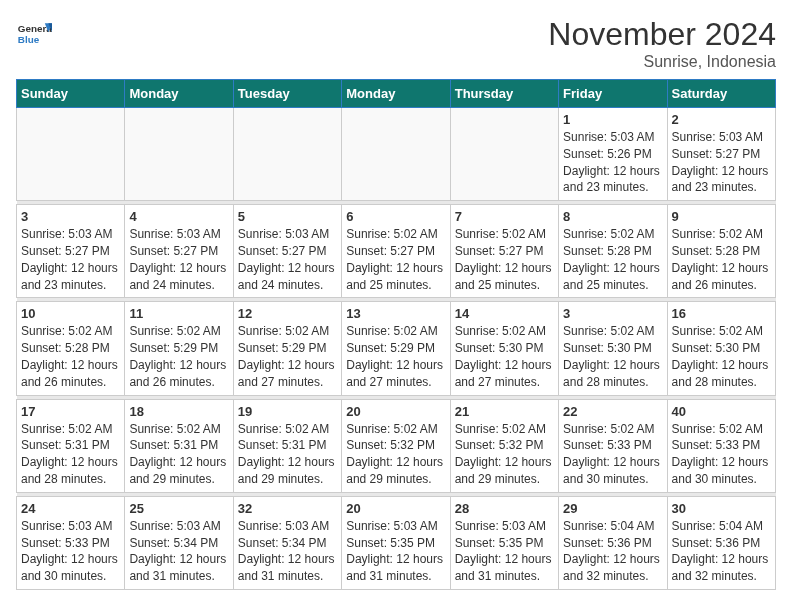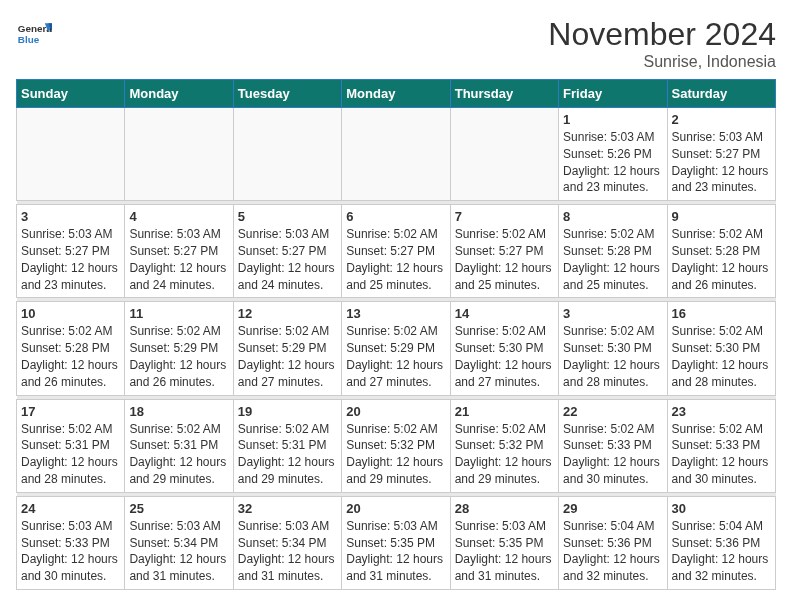--- a/index.html
+++ b/index.html
@@ -281,21 +281,21 @@
 and 29 minutes.</div>
         </td>
         <td>
           <span class="day-number">22</span>
           <div class="day-info" style="white-space: pre-line;">Sunrise: 5:02 AM
 Sunset: 5:33 PM
 Daylight: 12 hours
 and 30 minutes.</div>
         </td>
         <td>
-          <span class="day-number">23</span>
+          <span class="day-number">40</span>
           <div class="day-info" style="white-space: pre-line;">Sunrise: 5:02 AM
 Sunset: 5:33 PM
 Daylight: 12 hours
 and 30 minutes.</div>
         </td>
       </tr>
       <tr class="row-separator">
         <td colspan="7"></td>
       </tr>
       <tr>

